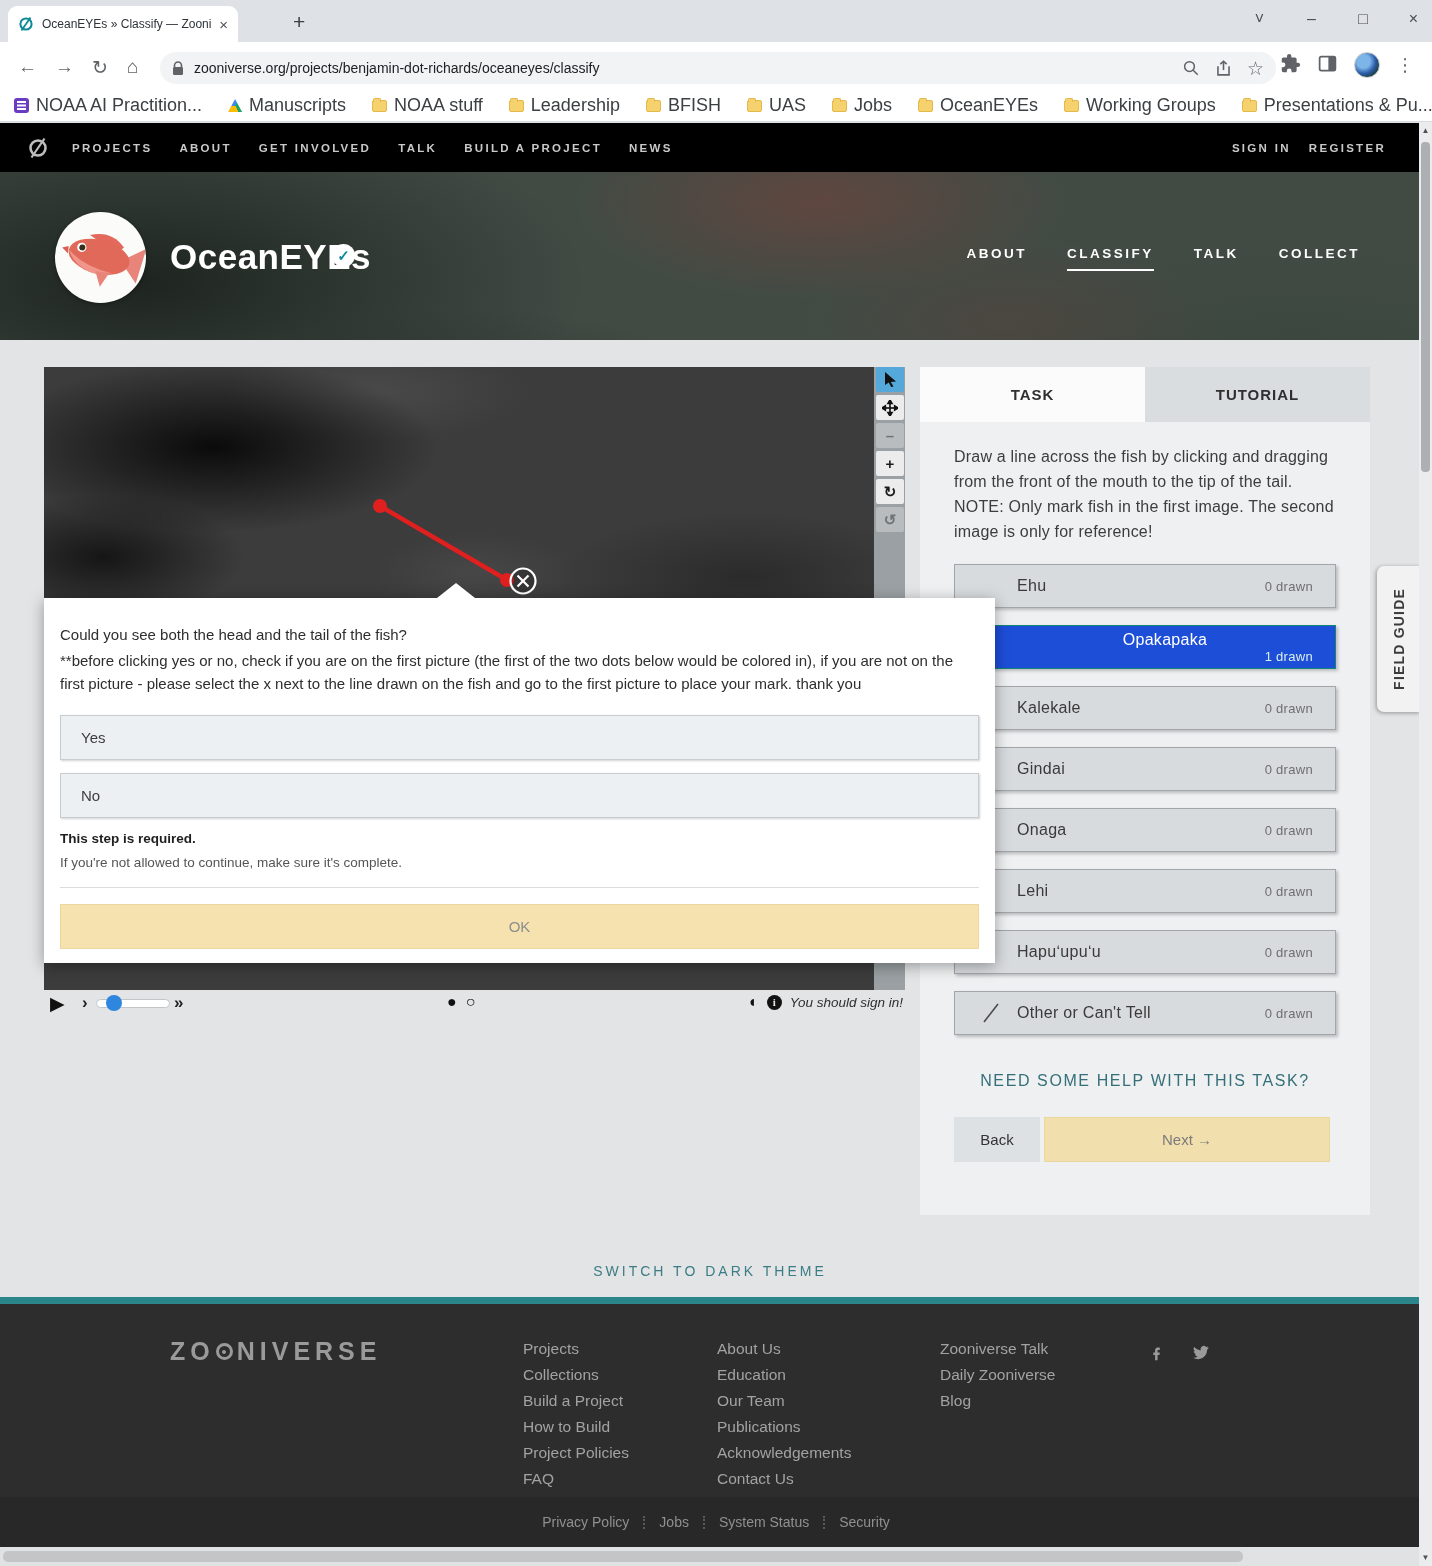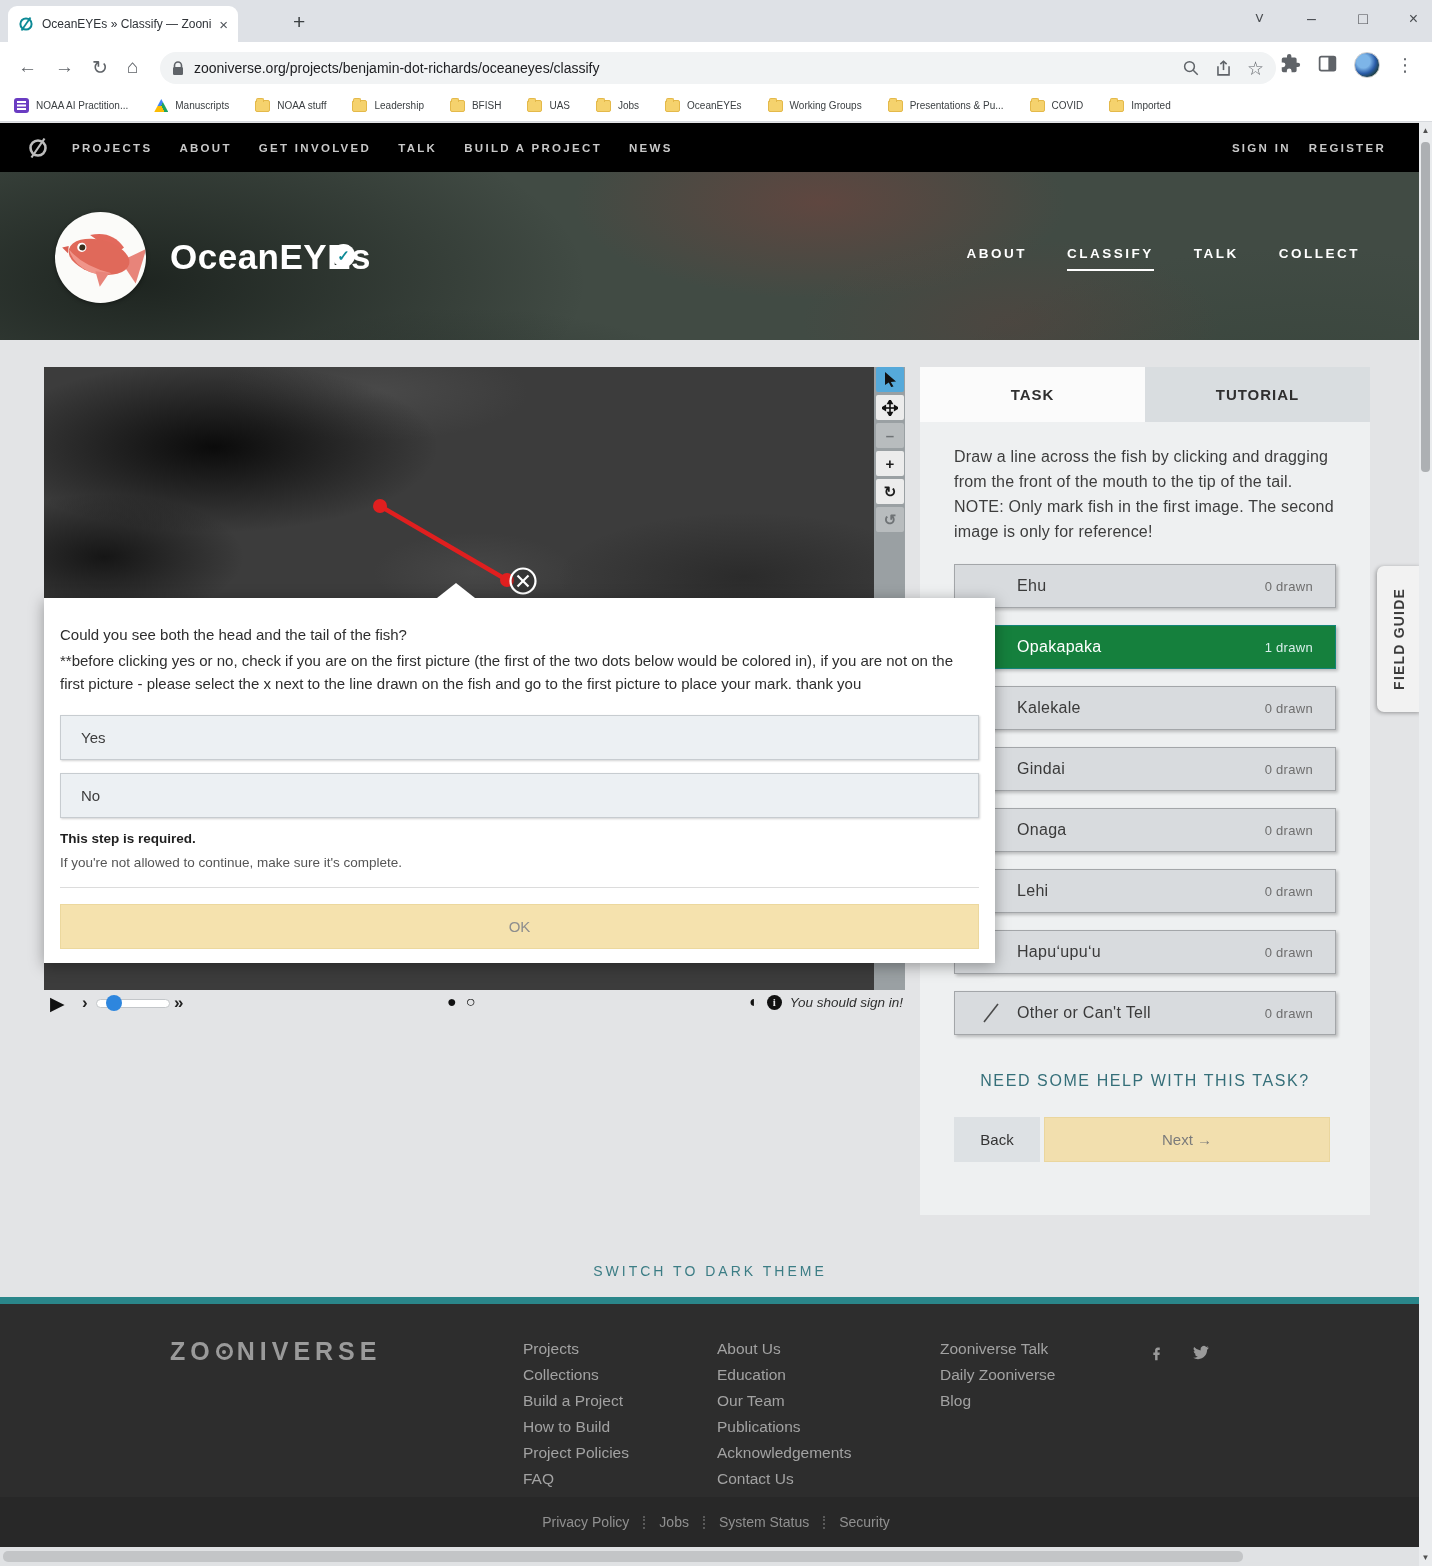--- a/index.html
+++ b/index.html
@@ -17,21 +17,21 @@
 
   .toolbar { position:absolute; top:42px; left:0; width:1432px; height:48px; background:#fff; }
   .navicon { position:absolute; top:56px; font-size:19px; color:#5f6368; }
   .omnibox { position:absolute; left:160px; top:52px; width:1116px; height:32px; background:#f1f3f4; border-radius:16px; display:flex; align-items:center; padding:0 12px; }
   .urltext { font-size:14px; color:#202124; flex:1; margin-left:10px; white-space:nowrap; overflow:hidden; }
   .obx-ic { margin-left:14px; display:flex; align-items:center; }
   .tb-right { position:absolute; right:18px; top:52px; display:flex; align-items:center; gap:16px; }
   .avatar-sm { width:26px; height:26px; border-radius:50%; background:radial-gradient(circle at 35% 35%, #7db5e8 0 30%, #2a5ca8 55%, #1b3a30 80%); border:1px solid #ccc; }
 
   .bookmarks { position:absolute; top:90px; left:0; width:1432px; height:32px; background:#fff; border-bottom:1px solid #d7dade; display:flex; align-items:center; padding-left:14px; }
-  .bm { display:flex; align-items:center; margin-right:26px; font-size:10px; color:#3c4043; white-space:nowrap; }
+  .bm { display:flex; align-items:center; margin-right:26px; font-size:18px; color:#3c4043; white-space:nowrap; }
   .bm .ic { margin-right:7px; }
   .folder { width:15px; height:12px; background:#f5d26d; border:1px solid #e4b94a; border-radius:2px; position:relative; }
   .folder::before { content:""; position:absolute; top:-3px; left:0; width:6px; height:3px; background:#f5d26d; border:1px solid #e4b94a; border-bottom:none; border-radius:2px 2px 0 0; }
   .listic { width:15px; height:15px; background:#6a3cc2; border-radius:3px; position:relative; }
   .listic::before { content:""; position:absolute; left:3px; top:3px; width:9px; height:2px; background:#fff; box-shadow:0 3.5px 0 #fff, 0 7px 0 #fff; }
   .driveic { width:14px; height:13px; clip-path:polygon(50% 0,100% 100%,0 100%); background:conic-gradient(from 150deg,#fbbc04 0 33%,#4285f4 0 66%,#1ea362 0); }
 
   
   .zoonav { position:absolute; top:123px; left:0; width:1432px; height:49px; background:#000; display:flex; align-items:center; }
   .zoonav .logo { margin-left:26px; margin-right:22px; }
@@ -98,21 +98,21 @@
   .ptabs { display:flex; height:55px; }
   .ptab { width:225px; display:flex; align-items:center; justify-content:center; font-size:15px; font-weight:bold; letter-spacing:1px; color:#2f2f2f; }
   .ptab.on { background:#fbfbfb; }
   .ptab.off { background:#d9dde0; }
   .pbody { background:#eef0f1; height:793px; padding:22px 34px 0 34px; }
   .instr { font-size:16px; color:#3d3d3d; line-height:25px; letter-spacing:0.2px; }
   .species { margin-top:20px; }
   .sp { position:relative; height:44px; background:#d8dbde; border:1px solid #a3a6a9; box-shadow:2px 2px 3px rgba(0,0,0,0.22); margin-bottom:17px; display:flex; align-items:center; padding:0 22px 0 62px;justify-content:center; }
   .sp .nm { font-size:16px; color:#3a3a3a; letter-spacing:0.3px; }
   .sp .ct { margin-left:auto; font-size:13px; color:#6e6e6e; letter-spacing:0.3px; }
-  .sp.sel { background:#15803d; border-color:#128578; }
+  .sp.sel { background:#1d4ed8; border-color:#128578;flex-direction:column; }
   .sp.sel .nm { color:#fff; }
   .sp.sel .ct { color:#d9efeb; }
   .sp .tool { position:absolute; left:24px; top:9px; width:24px; height:24px; }
   .help { margin-top:37px; text-align:center; font-size:16px; color:#356f79; letter-spacing:1.6px; }
   .pbtns { margin-top:27px; display:flex; }
   .btn-back { width:86px; height:45px; background:#dde1e4; font-size:15px; color:#333; display:flex; align-items:center; justify-content:center; }
   .btn-next { margin-left:4px; width:286px; height:45px; background:#f2dfae; border:1px solid #ead69e; font-size:15px; color:#7b7b7b; display:flex; align-items:center; justify-content:center; }
 
   
   .fieldguide { position:absolute; left:1377px; top:566px; width:44px; height:146px; background:#f2f2f2; border-radius:7px 0 0 7px; box-shadow:-1px 1px 4px rgba(0,0,0,0.35); display:flex; align-items:center; justify-content:center; }

